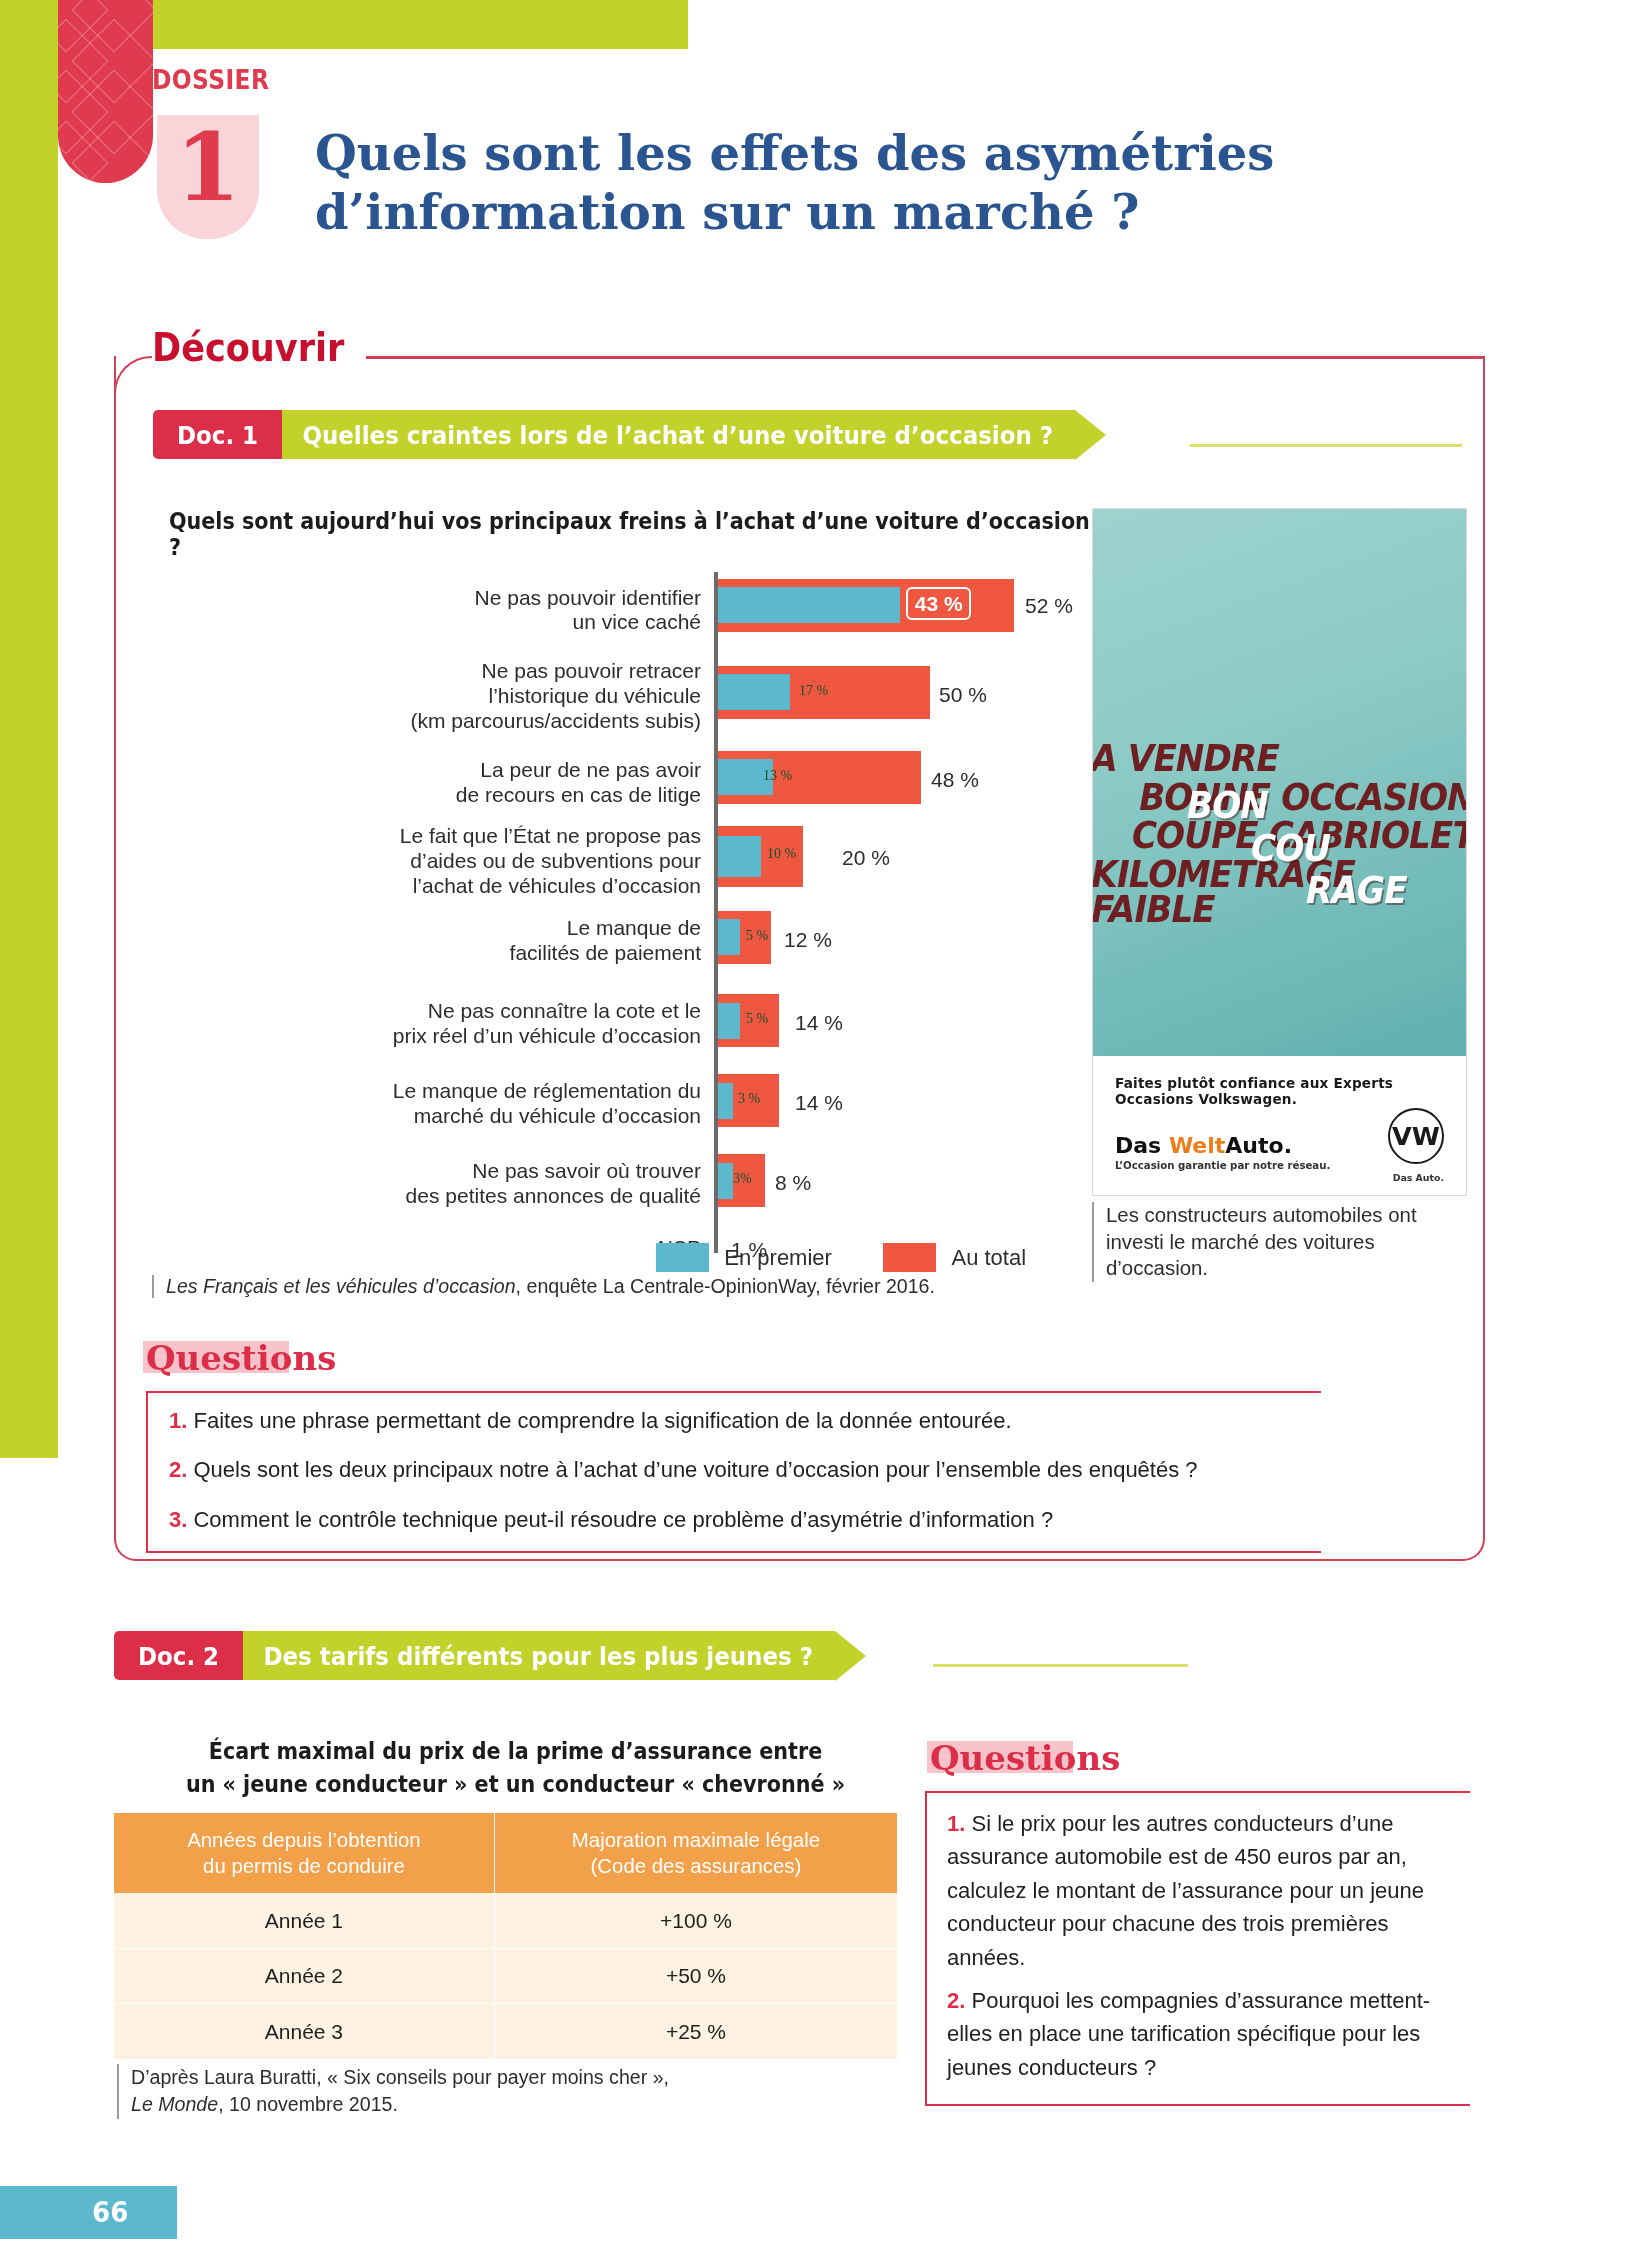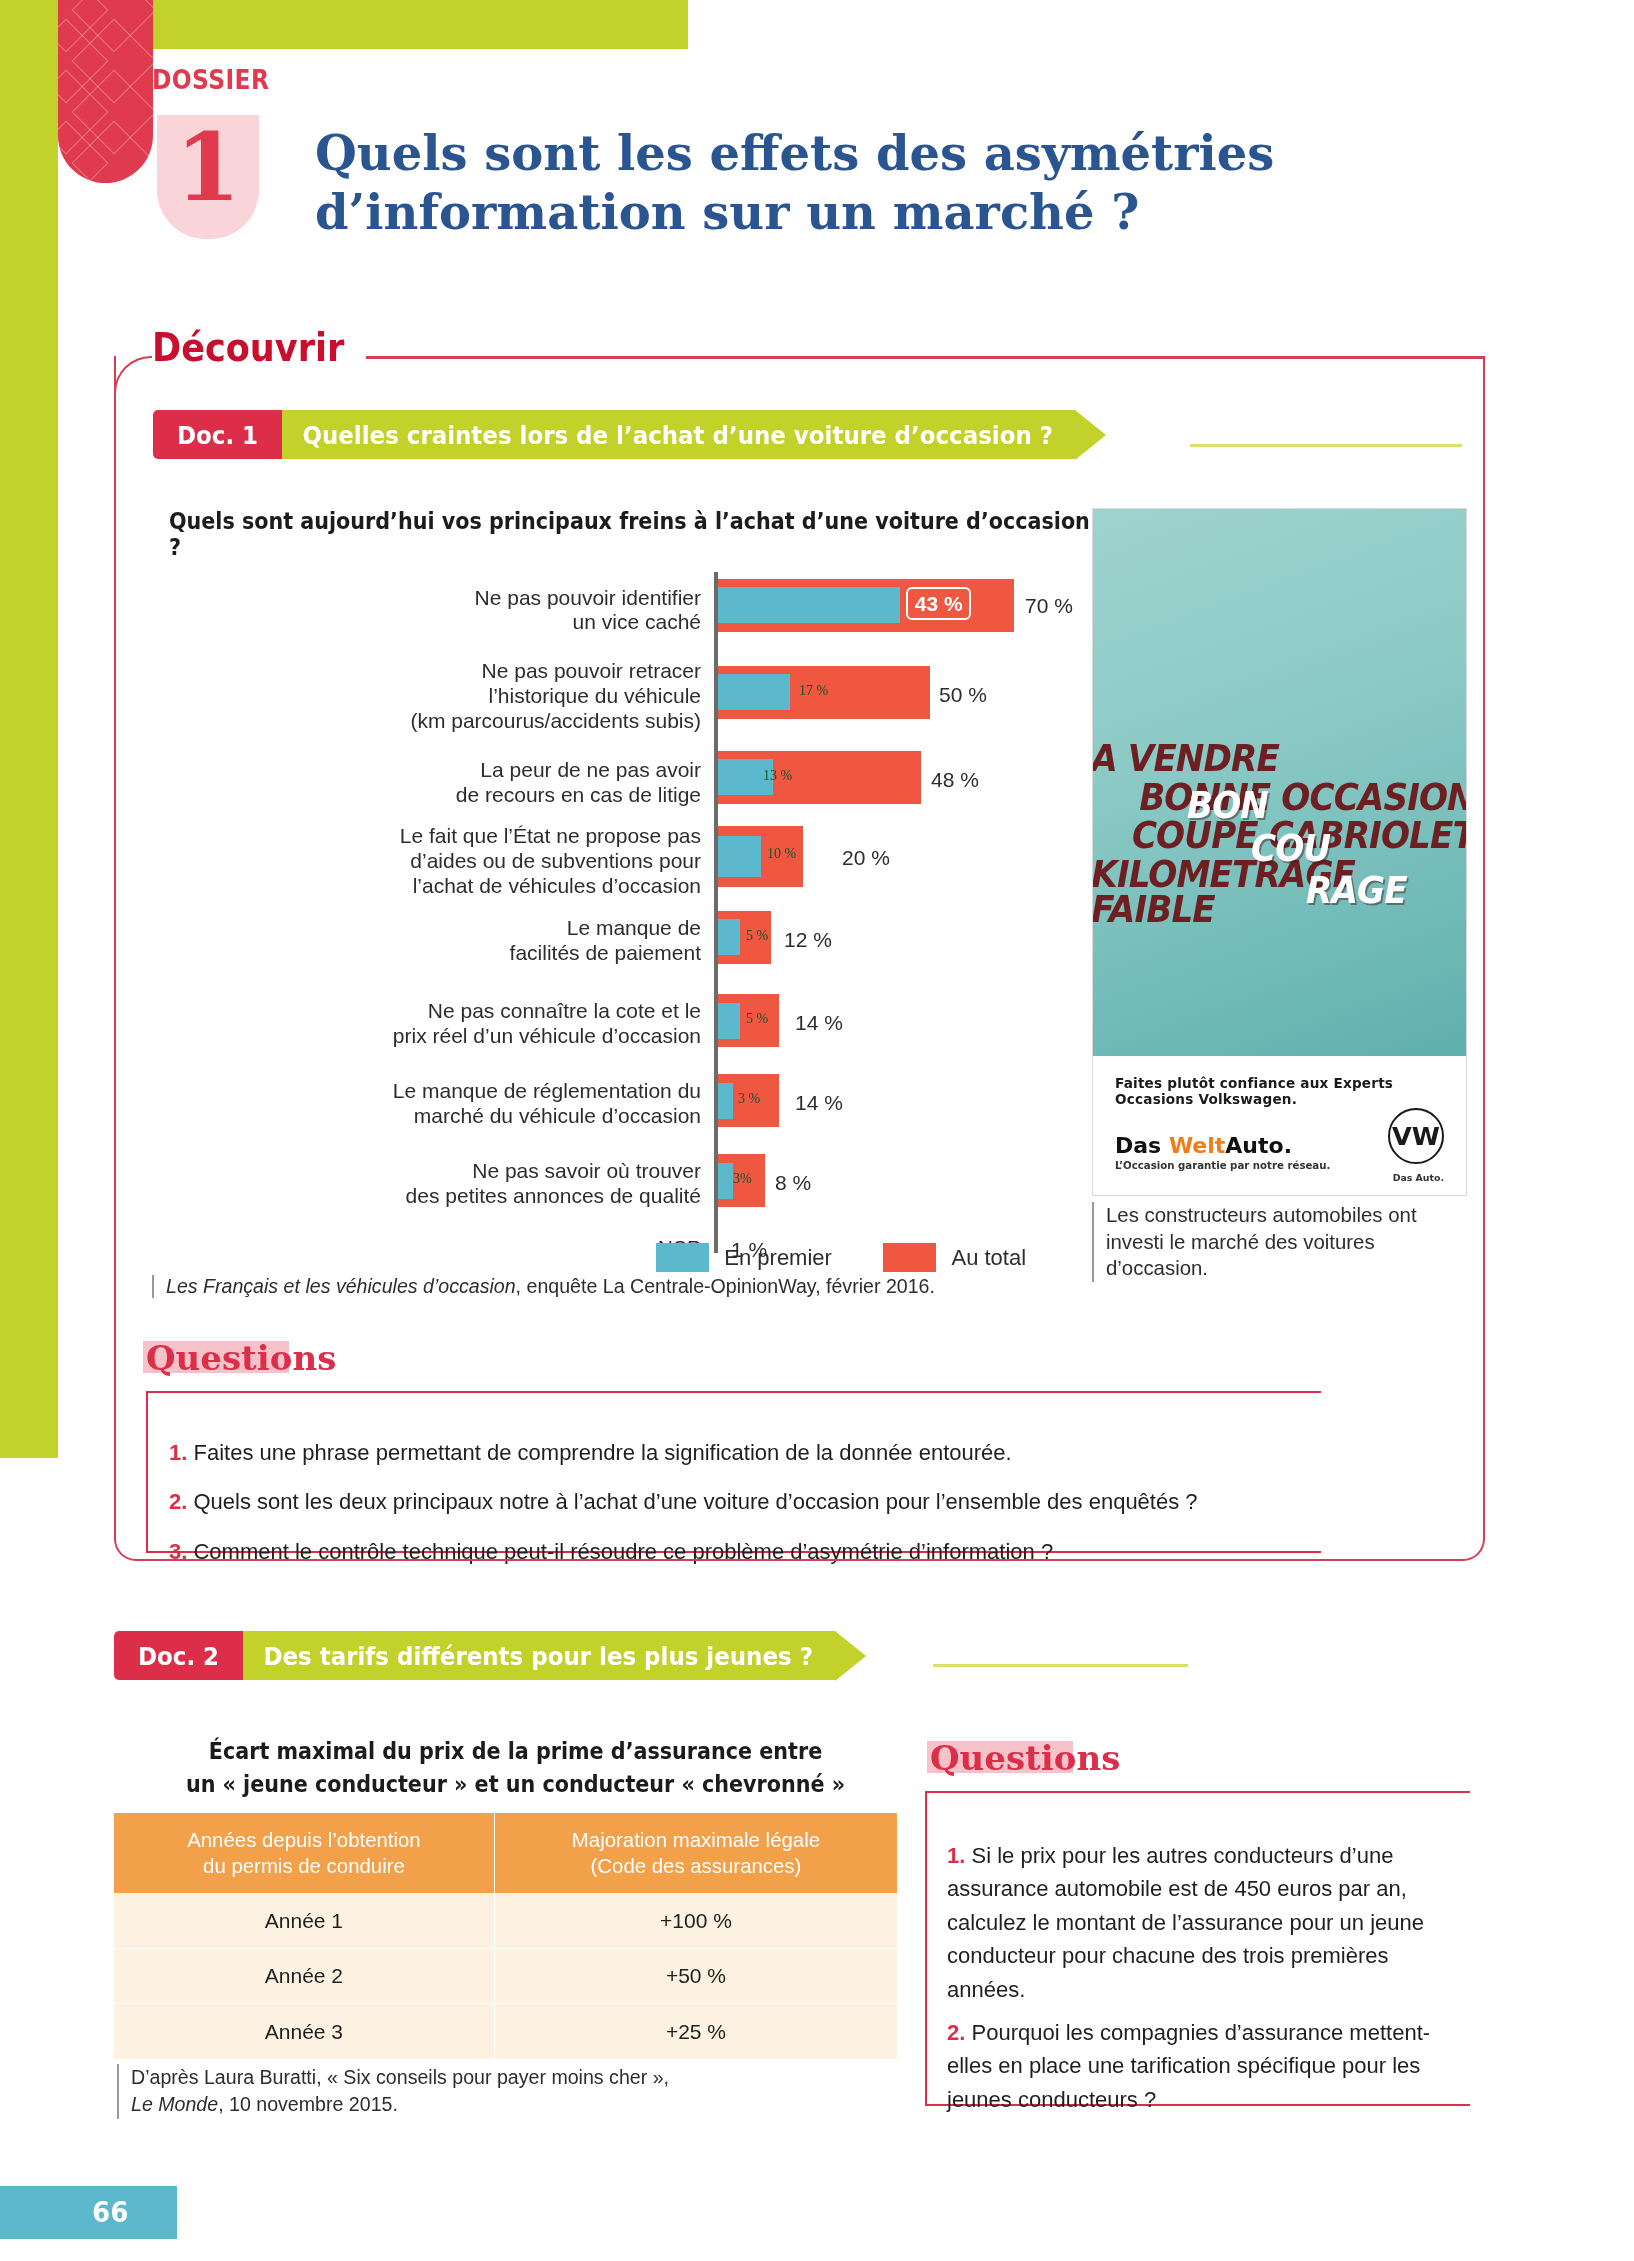--- a/index.html
+++ b/index.html
@@ -225,21 +225,21 @@
     position: absolute; left: -3.4px; top: 3.4px; width: 146px; height: 32px;
     background: #f7c3ca; z-index: -1;
   }
   .q-frame {
     position: absolute;
     border-left: 2.6px solid #dd2e49;
     border-top: 2.6px solid #dd2e49;
     border-bottom: 2.6px solid #dd2e49;
   }
   .q-item {
-    position: absolute; font-size: 22px; line-height: 1.42; color: #1f1f1f; margin-top: 32px;
+    position: absolute; font-size: 22px; line-height: 1.42; color: #1f1f1f;
   }
   .q-item b { color: #dd2e49; }
 
   
   .tbl-title {
     position: absolute; left: 145px; top: 1735px; width: 741px; text-align: center;
     font-family: "DejaVu Sans Condensed", "Liberation Sans", sans-serif;
     font-weight: 700; font-size: 23px; line-height: 1.45; color: #1c1c1c;
   }
   table.t2 {
@@ -315,21 +315,21 @@
 
   <div class="chart-q">Quels sont aujourd’hui vos principaux freins à l’achat d’une voiture d’occasion ?</div>
 
   <div class="chart">
     <div class="axis"></div>
 
     <div class="row">
       <div class="bar-red" style="left:549px; top:6.8px;  width:296px; height:53px;"></div>
       <div class="bar-blue" style="left:549px; top:15.3px; width:182px; height:36px;"></div>
       <div class="circled" style="left:737px; top:15.3px;">43 %</div>
-      <div class="val-out" style="left:856px; top:22px;">70 %</div>
+      <div class="val-out" style="left:856px; top:22px;">52 %</div>
       <div class="cat-label" style="left:132px; top:13.6px; width:400px;">Ne pas pouvoir identifier<br>un vice caché</div>
     </div>
 
     <div class="row">
       <div class="bar-red" style="left:549px; top:94px; width:212px; height:53px;"></div>
       <div class="bar-blue" style="left:549px; top:102px; width:72px;  height:36px;"></div>
       <div class="val-in" style="left:630px; top:111px;">17 %</div>
       <div class="val-out" style="left:770px; top:111px;">50 %</div>
       <div class="cat-label" style="left:72px; top:87px; width:460px;">Ne pas pouvoir retracer<br>l’historique du véhicule<br>(km parcourus/accidents subis)</div>
     </div>

